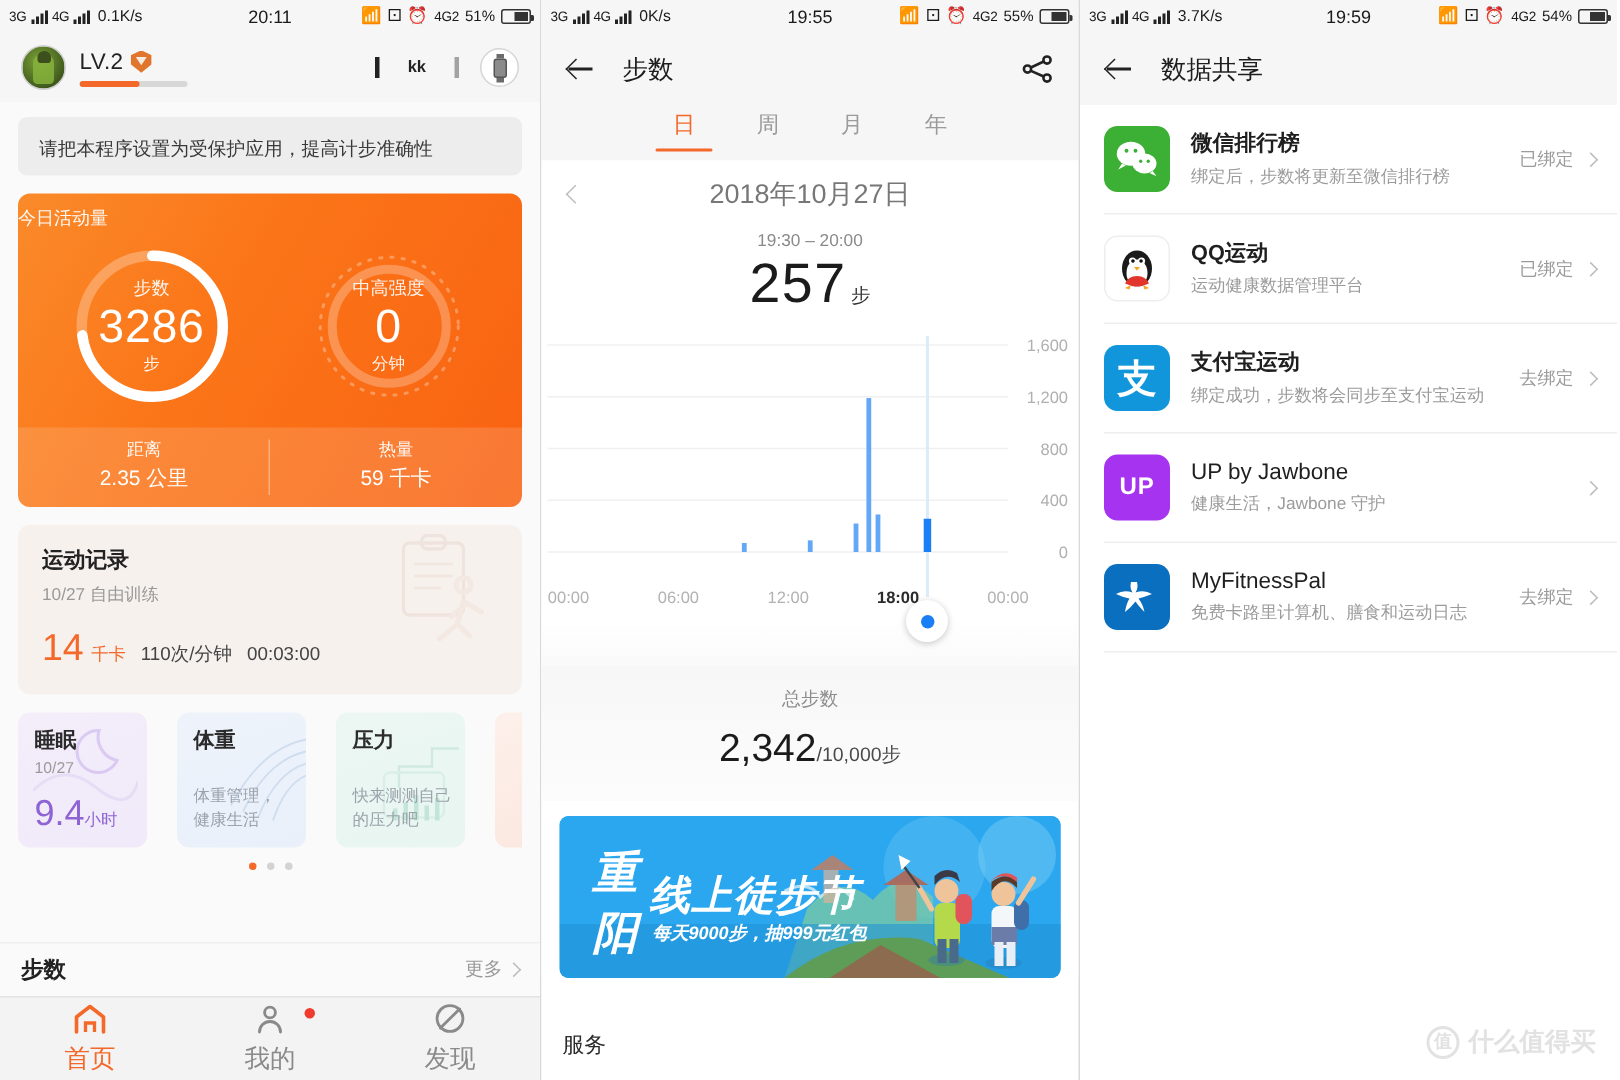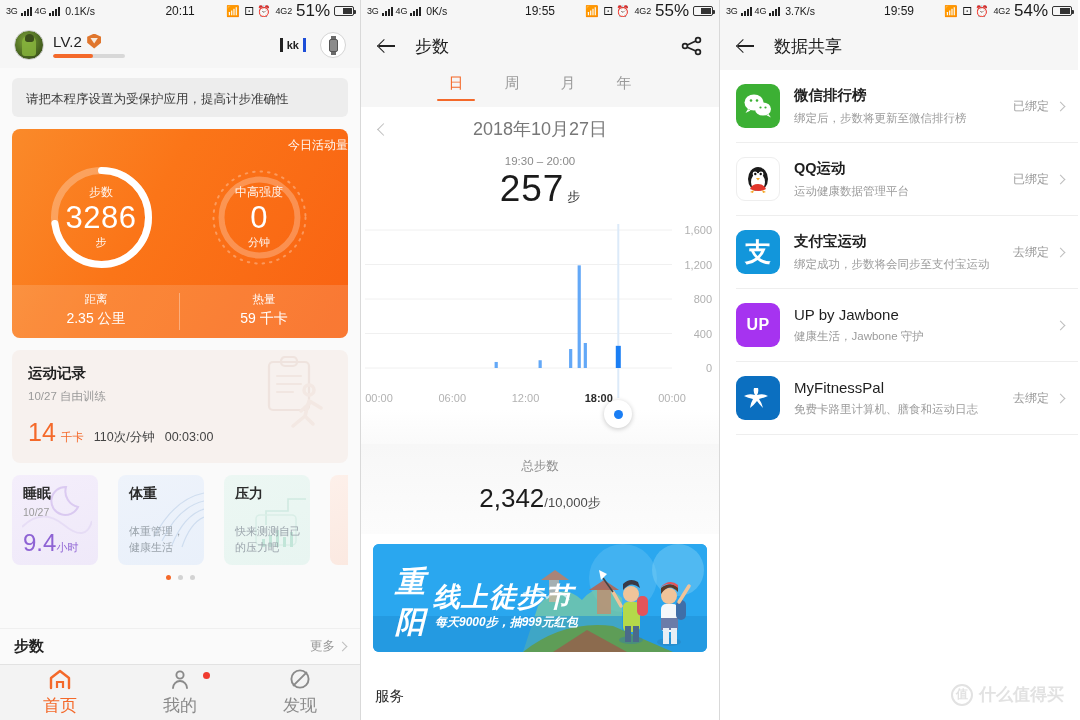--- a/index.html
+++ b/index.html
@@ -25,21 +25,21 @@
   .sb-left { display: flex; align-items: center; gap: 3px; }
   .sb-right { display: flex; align-items: center; gap: 4px; margin-left: auto; }
   .sb-time { position: absolute; left: 0; right: 0; text-align: center; font-size: 12px; font-weight: 400; }
   .net-label { font-size: 9px; letter-spacing: -0.2px;}
   .bars { display: inline-flex; align-items: flex-end; gap: 1px; height: 10px; }
   .bars i { width: 2px; background: #222; display: block; }
   .bars i:nth-child(1){height:3px}.bars i:nth-child(2){height:5px}
   .bars i:nth-child(3){height:7px}.bars i:nth-child(4){height:9px}
   .speed { font-size: 10.5px; margin-left: 2px; }
   .ic { font-size: 11px; line-height: 1; }
-  .batt-pct { font-size: 17px; }
+  .batt-pct { font-size: 10px; }
   .batt {
     width: 20px; height: 10px; border: 1px solid #333; border-radius: 2px;
     position: relative; display: inline-block;
   }
   .batt::after { content:''; position:absolute; right:-3px; top:3px; width:2px; height:4px; background:#333; border-radius:0 1px 1px 0;}
   .batt span { position: absolute; right: 1px; top: 1px; bottom: 1px; background: #333; display:block; }
 
   
   .p1-body { background: #fafafa; height: 698px; position: relative; }
   .p1-header { height: 46px; display: flex; align-items: center; padding: 0 14px; background: #f6f6f6; }
@@ -51,42 +51,42 @@
   .avatar::before{content:'';position:absolute;left:7px;top:5px;width:14px;height:20px;background:#86b33c;border-radius:6px 6px 3px 3px;opacity:.85;}
   .avatar::after{content:'';position:absolute;left:10px;top:3px;width:9px;height:8px;background:#3c4f1c;border-radius:50% 50% 30% 30%;}
   .lvwrap { margin-left: 9px; }
   .lvrow { display: flex; align-items: center; gap: 5px; }
   .lvtxt { font-size: 15px; color: #222; font-weight: 500; letter-spacing: .2px; }
   .badge-shield { width: 14px; height: 15px; background: #e0762d; clip-path: polygon(50% 0,100% 22%,100% 62%,50% 100%,0 62%,0 22%); position: relative; }
   .badge-shield::after{content:'';position:absolute;left:3px;top:4px;width:8px;height:6px;background:#f6ebdf;clip-path: polygon(0 0,100% 0,50% 100%);}
   .lvbar { width: 72px; height: 4px; background: #d8d8d8; border-radius: 2px; margin-top: 4px; overflow: hidden;}
   .lvbar i { display: block; height: 100%; width: 55%; background: #f4692a; border-radius: 2px;}
   .p1-hdr-right { margin-left: auto; display: flex; align-items: center; gap: 14px; }
-  .kk-icon { font-size: 11px; font-weight: 700; color: #222; border-left: 3px solid #222; border-right: 3px solid #1d4ed8; padding: 1px 4px; position: relative; font-family:"Liberation Sans",sans-serif;}
+  .kk-icon { font-size: 11px; font-weight: 700; color: #222; border-left: 3px solid #222; border-right: 3px solid #a3a3a3; padding: 1px 19px; position: relative; font-family:"Liberation Sans",sans-serif;}
   .watch-icon {
     width: 26px; height: 26px; border-radius: 50%; border: 1px solid #d5d5d5;
     display: flex; align-items: center; justify-content: center; background:#fff;
   }
   .watch-glyph { width: 9px; height: 13px; border: 1.5px solid #555; border-radius: 2px; position: relative; background:#8b8b8b;}
   .watch-glyph::before,.watch-glyph::after{content:'';position:absolute;left:1px;width:5px;height:3px;background:#6b6b6b;}
   .watch-glyph::before{top:-4px}.watch-glyph::after{bottom:-4px}
 
   .notice {
     margin: 10px 12px 0; background: #ededed; border-radius: 6px; padding: 12px 14px 8px;
   }
   .notice-text { font-size: 12.5px; color: #3a3a3a; line-height: 1.5; }
   .notice-close { text-align: right; margin-top: 10px; }
   .notice-close span { color: #f4692a; font-size: 13px; }
 
   .activity-card {
     margin: 12px 12px 0; border-radius: 8px; overflow: hidden;
     background: linear-gradient(120deg,#fa8a2a 0%, #fb7518 40%, #f96212 100%);
     color: #fff; position: relative;
   }
-  .act-title { text-align: right; font-size: 12px; padding: 8px 0 2px; opacity: .95; }
+  .act-title { text-align: left; font-size: 12px; padding: 8px 0 2px; opacity: .95; }
   .rings { display: flex; justify-content: space-around; padding: 4px 10px 10px; }
   .ring { width: 115px; height: 115px; position: relative; display:flex; align-items:center; justify-content:center; flex-direction:column;}
   .ring svg { position: absolute; inset: 0; }
   .ring .rl { font-size: 12px; opacity: .92; }
   .ring .rv { font-size: 31px; font-weight: 300; line-height: 1.1; letter-spacing: .5px; }
   .ring .ru { font-size: 11px; opacity: .92; }
   .act-foot { display: flex; background: rgba(255,255,255,.14); }
   .act-foot > div { flex: 1; text-align: center; padding: 7px 0 10px; position: relative; }
   .act-foot > div:first-child::after{content:'';position:absolute;right:0;top:8px;bottom:8px;width:1px;background:rgba(255,255,255,.35);}
   .af-l { font-size: 11.5px; opacity: .95; }

